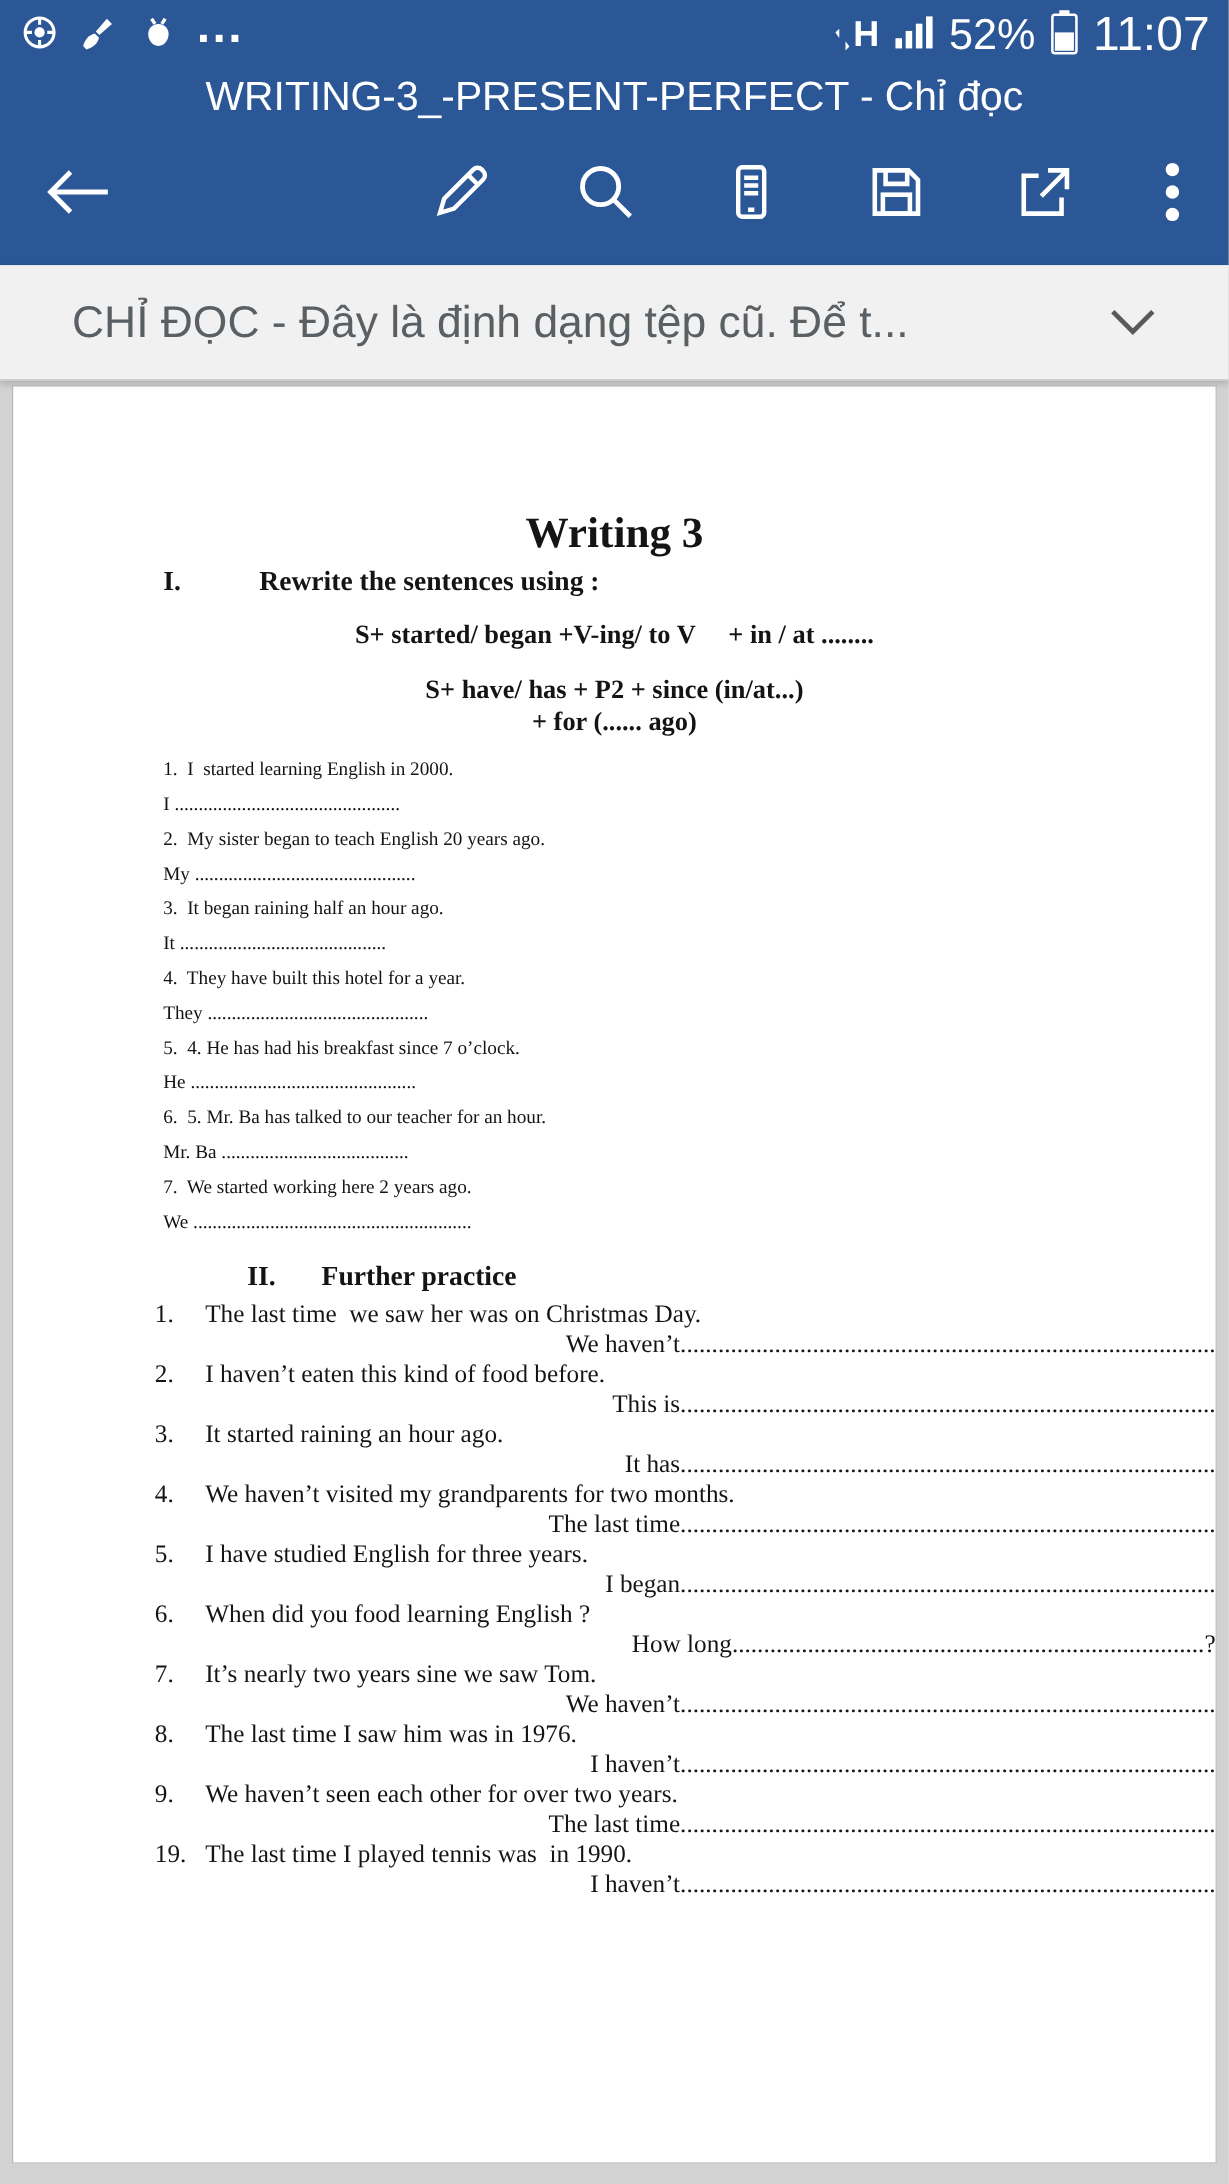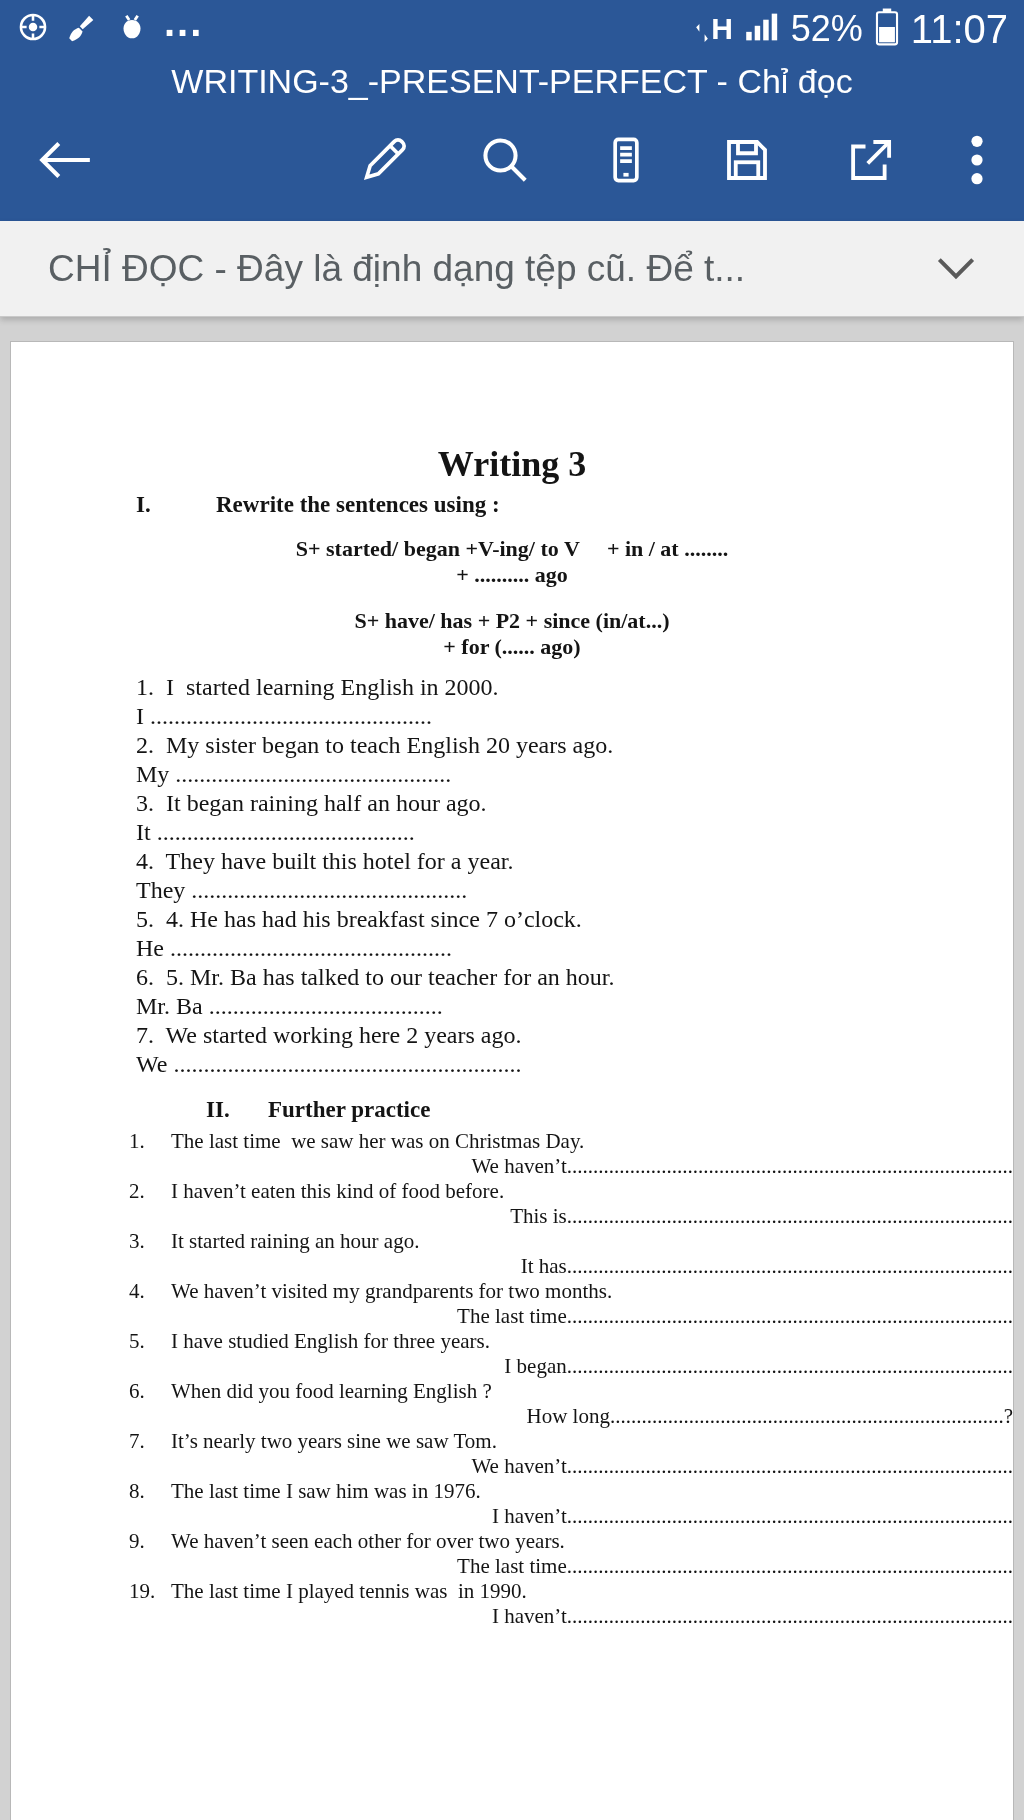--- a/index.html
+++ b/index.html
@@ -30,43 +30,43 @@
   }
   .icon-btn {
     background:none; border:none; padding:0; cursor:pointer;
     display:flex; align-items:center; justify-content:center;
   }
   .tb-icons { margin-left:auto; display:flex; align-items:center; gap:68px; }
   .icon-btn svg { display:block; }
   
   .banner {
     height:96px; background:#f1f1f1; display:flex; align-items:center;
-    padding:0 48px; color:#595f63; font-size:37px;
+    padding:0 60px; color:#595f63; font-size:37px;
     border-bottom:1px solid #c9c9c9;
     box-shadow:0 3px 6px rgba(0,0,0,0.18);
     position:relative; z-index:2; cursor:pointer;
   }
   .banner-text { white-space:nowrap; overflow:hidden; }
   .banner-chevron { margin-left:auto; padding-left:20px; }
   
-  .doc-area { height:1498px; padding:24px 10px 0; }
+  .doc-area { height:1498px; padding:4px 10px 0; }
   .page {
     background:#fff; height:1482px; border:1px solid #b8b8b8;
     font-family:"Liberation Serif", serif; color:#141414;
     padding-top:100px; overflow:hidden;
   }
   .pre { white-space:pre-wrap; }
   .doc-title {
     text-align:center; font-weight:bold; font-size:36px; line-height:44px;
   }
   .s1-heading { display:flex; margin:6px 0 0 125px; font-weight:bold; font-size:23px; }
   .s1-num { width:80px; }
   .formula-a { margin-top:18px; text-align:center; font-weight:bold; font-size:22px; line-height:26px;font-family:Liberation Serif, serif; }
   .formula-b { margin-top:20px; text-align:center; font-weight:bold; font-size:22px; line-height:26px; }
-  .s1-items { margin:13px 0 0 125px; font-size:24px; line-height:29px; }
+  .s1-items { margin:13px 0 0 125px; font-size:16px; line-height:29px; }
   .s2-heading { display:flex; margin:18px 0 0 195px; font-weight:bold; font-size:23px; }
   .s2-hnum { width:62px; }
   .s2-items { margin-top:6px; font-size:21px; line-height:25px; }
   .s2-row { display:flex; margin-left:118px; }
   .s2-num { width:42px; flex:none; }
   .s2-a { margin-left:160px;text-align:right; }
 </style>
 </head>
 <body>
 
@@ -206,21 +206,20 @@
 
     <div class="doc-title pre">Writing 3</div>
 
     <div class="s1-heading">
       <span class="s1-num pre">I.</span>
       <span class="pre">Rewrite the sentences using :</span>
     </div>
 
     <div class="formula-a">
       <div class="pre">S+ started/ began +V-ing/ to V     + in / at ........</div>
-      <div class="pre">+ .......... ago</div>
     </div>
     <div class="formula-b">
       <div class="pre">S+ have/ has + P2 + since (in/at...)</div>
       <div class="pre">+ for (...... ago)</div>
     </div>
 
     <div class="s1-items">
       <div class="pre">1.  I  started learning English in 2000.</div>
       <div class="pre">I ...............................................</div>
       <div class="pre">2.  My sister began to teach English 20 years ago.</div>

